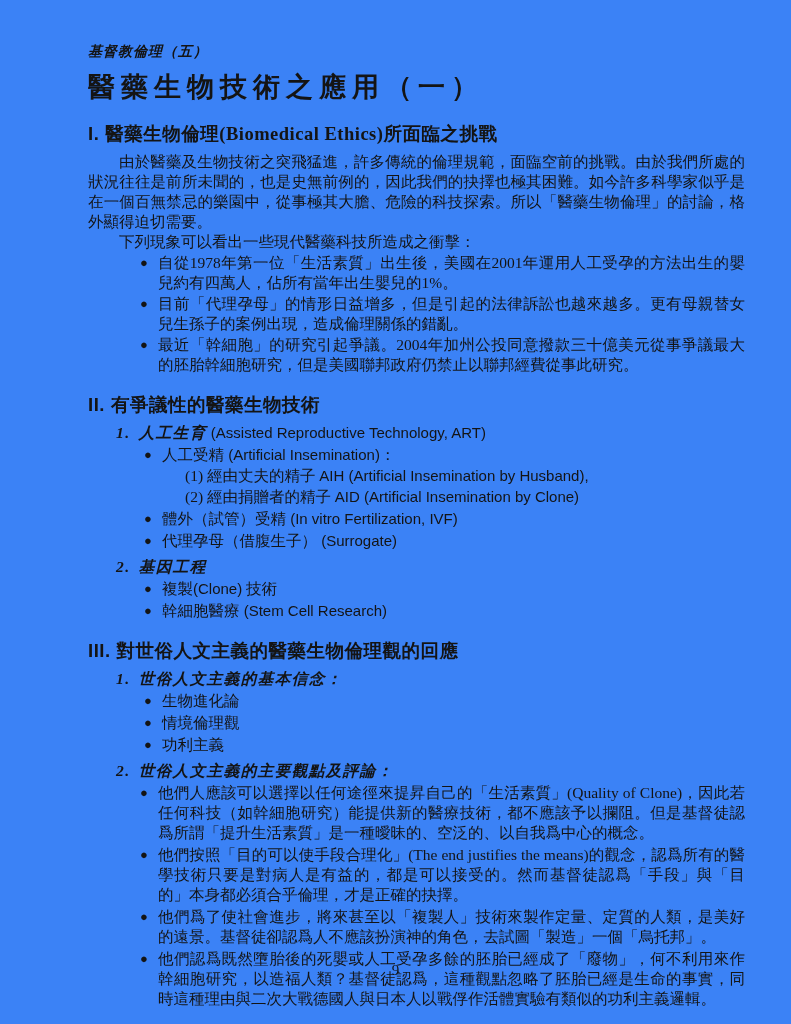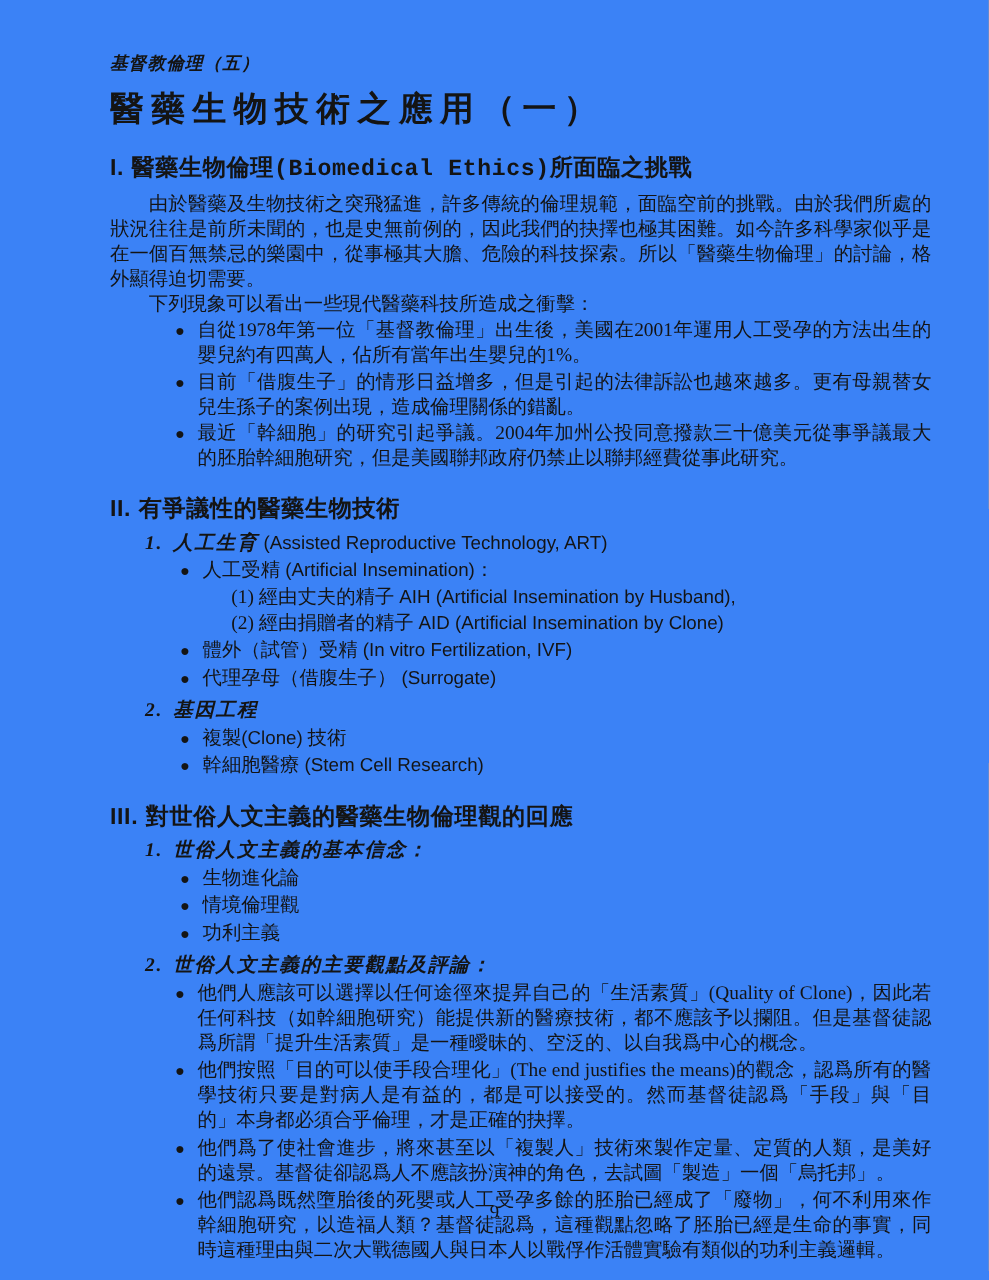--- a/index.html
+++ b/index.html
@@ -32,21 +32,21 @@
   }
   .sec-heading{
     font-family:"Liberation Sans","DejaVu Sans",sans-serif;
     font-weight:bold;
     font-size:18.5px;
     line-height:24px;
     margin-top:18px;
     letter-spacing:0.5px;
   }
   .sec-heading .en-serif{
-    font-family:Liberation Mono, monospace;
+    font-family:Liberation Serif, serif;
   }
   .sec-heading .sec-num{margin-right:6px;}
   .intro{
     margin-top:6px;
     text-indent:2em;
     text-align:justify;
   }
   .lead-in{ text-indent:2em; }
   .b-row{
     display:flex;
@@ -108,25 +108,25 @@
   <div class="doc-title">醫藥生物技術之應用（一）</div>
 
   <div class="sec-heading"><span class="sec-num">I.</span><span>醫藥生物倫理</span><span class="en-serif">(Biomedical Ethics)</span><span>所面臨之挑戰</span></div>
 
   <div class="intro">由於醫藥及生物技術之突飛猛進，許多傳統的倫理規範，面臨空前的挑戰。由於我們所處的狀況往往是前所未聞的，也是史無前例的，因此我們的抉擇也極其困難。如今許多科學家似乎是在一個百無禁忌的樂園中，從事極其大膽、危險的科技探索。所以「醫藥生物倫理」的討論，格外顯得迫切需要。</div>
   <div class="lead-in">下列現象可以看出一些現代醫藥科技所造成之衝擊：</div>
 
   <div>
     <div class="b-row lvl-1">
         <span class="dot">●</span>
-        <span class="txt">自從1978年第一位「基督教倫理」出生後，美國在2001年運用人工受孕的方法出生的嬰兒約有四萬人，佔所有當年出生嬰兒的1%。</span>
+        <span class="txt">自從1978年第一位「生活素質」出生後，美國在2001年運用人工受孕的方法出生的嬰兒約有四萬人，佔所有當年出生嬰兒的1%。</span>
       </div>
     <div class="b-row lvl-1">
         <span class="dot">●</span>
-        <span class="txt">目前「借腹生子」的情形日益增多，但是引起的法律訴訟也越來越多。更有母親替女兒生孫子的案例出現，造成倫理關係的錯亂。</span>
+        <span class="txt">目前「代理孕母」的情形日益增多，但是引起的法律訴訟也越來越多。更有母親替女兒生孫子的案例出現，造成倫理關係的錯亂。</span>
       </div>
     <div class="b-row lvl-1">
         <span class="dot">●</span>
         <span class="txt">最近「幹細胞」的研究引起爭議。2004年加州公投同意撥款三十億美元從事爭議最大的胚胎幹細胞研究，但是美國聯邦政府仍禁止以聯邦經費從事此研究。</span>
       </div>
   </div>
 
   <div class="sec-heading"><span class="sec-num">II.</span><span>有爭議性的醫藥生物技術</span></div>
 
   <div class="num-item"><span class="kai inum">1.</span><span class="kai">人工生育</span><span class="en"> (Assisted Reproductive Technology, </span><span class="en-b">ART</span><span class="en">)</span></div>

